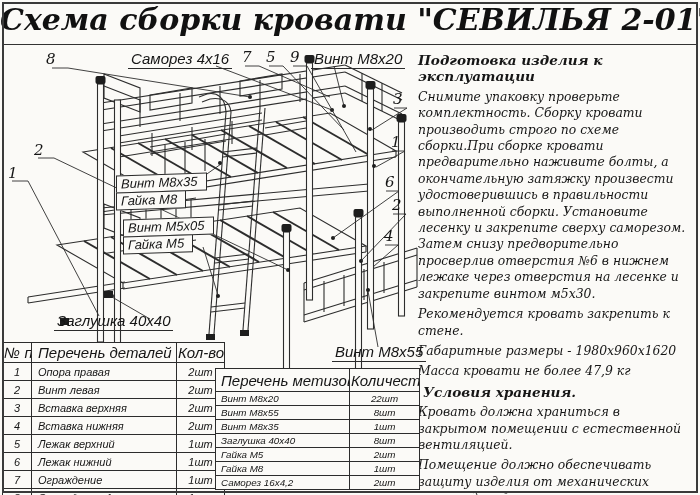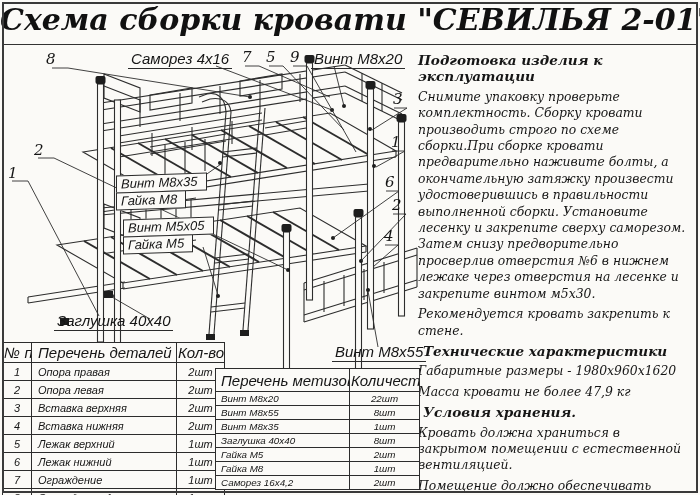--- a/index.html
+++ b/index.html
@@ -259,21 +259,20 @@
     <div class="labelbox">Винт М5х05</div>
     <div class="labelbox">Гайка М5</div>
   </div>
   <div class="dlabel" style="left:54px;top:312px"><span class="underlined">Заглушка 40х40</span></div>
   <div class="dlabel" style="left:332px;top:343px"><span class="underlined">Винт М8х55</span></div>
 
   <div class="rc">
     <p class="h">Подготовка изделия к эксплуатации</p>
     <p>Снимите упаковку проверьте комплектность. Сборку кровати производить строго по схеме сборки.При сборке кровати  предварительно наживите  болты, а окончательную затяжку произвести удостоверившись в правильности выполненной сборки. Установите лесенку и закрепите сверху саморезом. Затем снизу предворительно просверлив отверстия №6 в нижнем лежаке через отверстия на лесенке и закрепите винтом м5х30.</p>
     <p>Рекомендуется кровать закрепить к стене.</p>
-    <p class="h ind">Технические характеристики</p>
     <p>Габаритные размеры - 1980х960х1620</p>
     <p>Масса кровати не более 47,9 кг</p>
     <p class="h ind">Условия хранения.</p>
     <p>Кровать должна храниться в закрытом помещении с естественной вентиляцией.</p>
     <p>Помещение должно обеспечивать защиту изделия от механических повреждений, загрязнения, контактов с влагой и агрессивной средой.</p>
 
   </div>
 
   <table class="parts">
     <tbody>
@@ -282,21 +281,21 @@
       <th class="cname">Перечень деталей кровати</th>
       <th class="cqty">Кол-во</th>
     </tr>
     <tr>
           <td class="cnum">1</td>
           <td class="cname">Опора правая</td>
           <td class="cqty">2шт</td>
         </tr>
     <tr>
           <td class="cnum">2</td>
-          <td class="cname">Опора левая</td>
+          <td class="cname">Винт левая</td>
           <td class="cqty">2шт</td>
         </tr>
     <tr>
           <td class="cnum">3</td>
           <td class="cname">Вставка верхняя</td>
           <td class="cqty">2шт</td>
         </tr>
     <tr>
           <td class="cnum">4</td>
           <td class="cname">Вставка нижняя</td>

